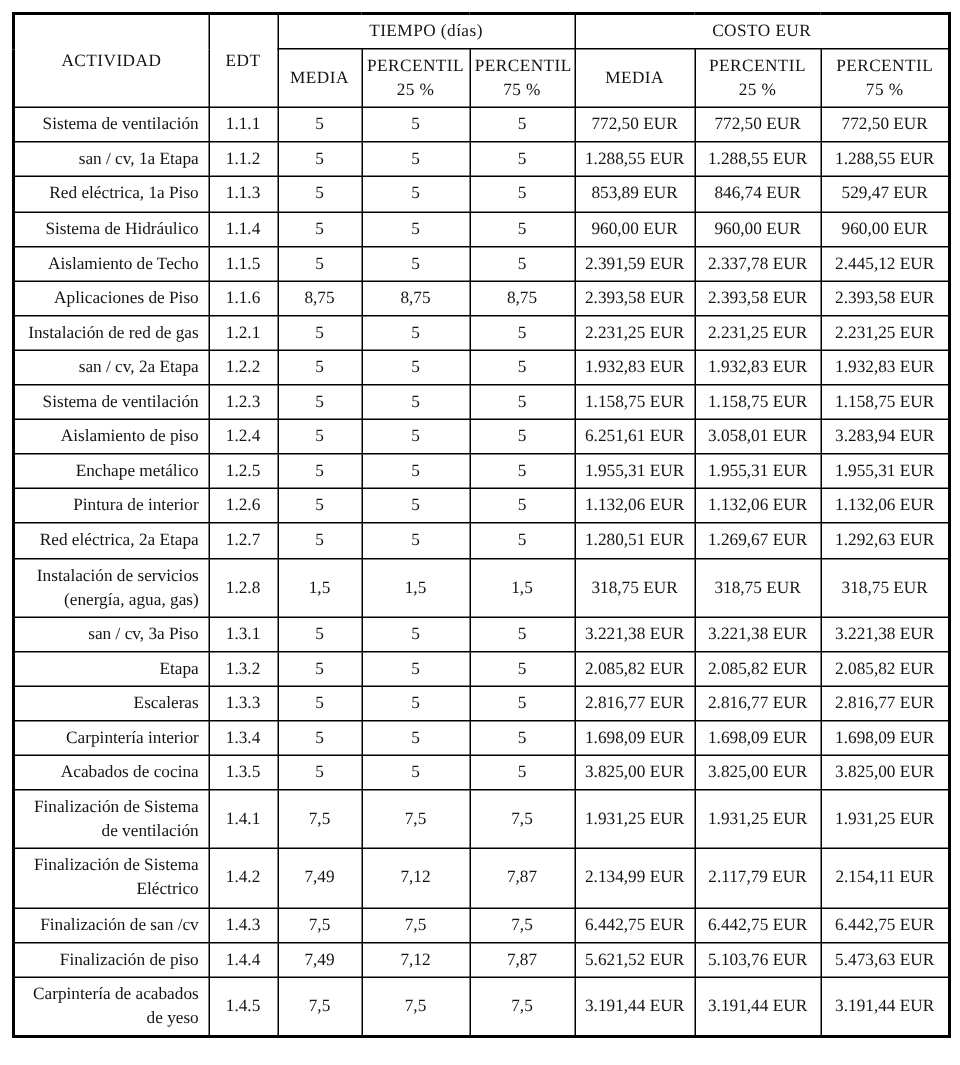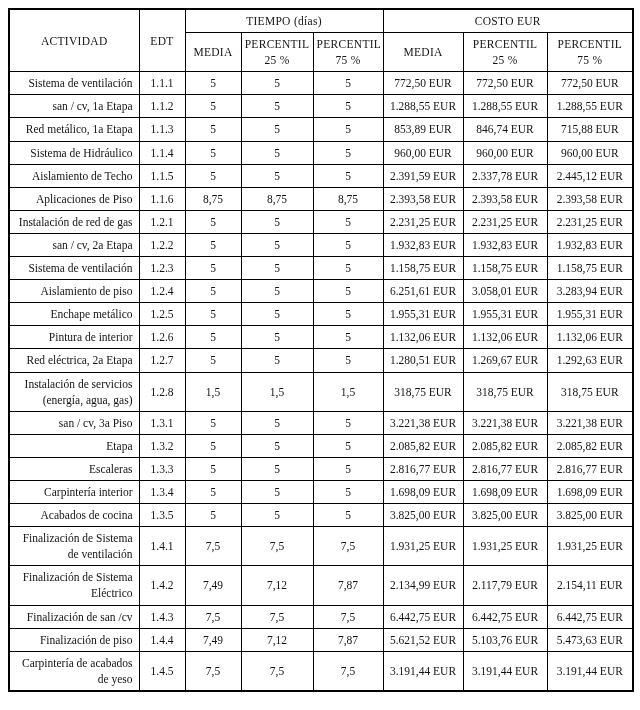--- a/index.html
+++ b/index.html
@@ -113,28 +113,28 @@
           <td class="activity">san / cv, 1a Etapa</td>
           <td class="center">1.1.2</td>
           <td class="center">5</td>
           <td class="center">5</td>
           <td class="center">5</td>
           <td class="center">1.288,55 EUR</td>
           <td class="center">1.288,55 EUR</td>
           <td class="center">1.288,55 EUR</td>
         </tr>
         <tr>
-          <td class="activity">Red metálico, 1a Etapa</td>
+          <td class="activity">Red eléctrica, 1a Piso</td>
           <td class="center">1.1.3</td>
           <td class="center">5</td>
           <td class="center">5</td>
           <td class="center">5</td>
           <td class="center">853,89 EUR</td>
           <td class="center">846,74 EUR</td>
-          <td class="center">715,88 EUR</td>
+          <td class="center">529,47 EUR</td>
         </tr>
         <tr>
           <td class="activity">Sistema de Hidráulico</td>
           <td class="center">1.1.4</td>
           <td class="center">5</td>
           <td class="center">5</td>
           <td class="center">5</td>
           <td class="center">960,00 EUR</td>
           <td class="center">960,00 EUR</td>
           <td class="center">960,00 EUR</td>

